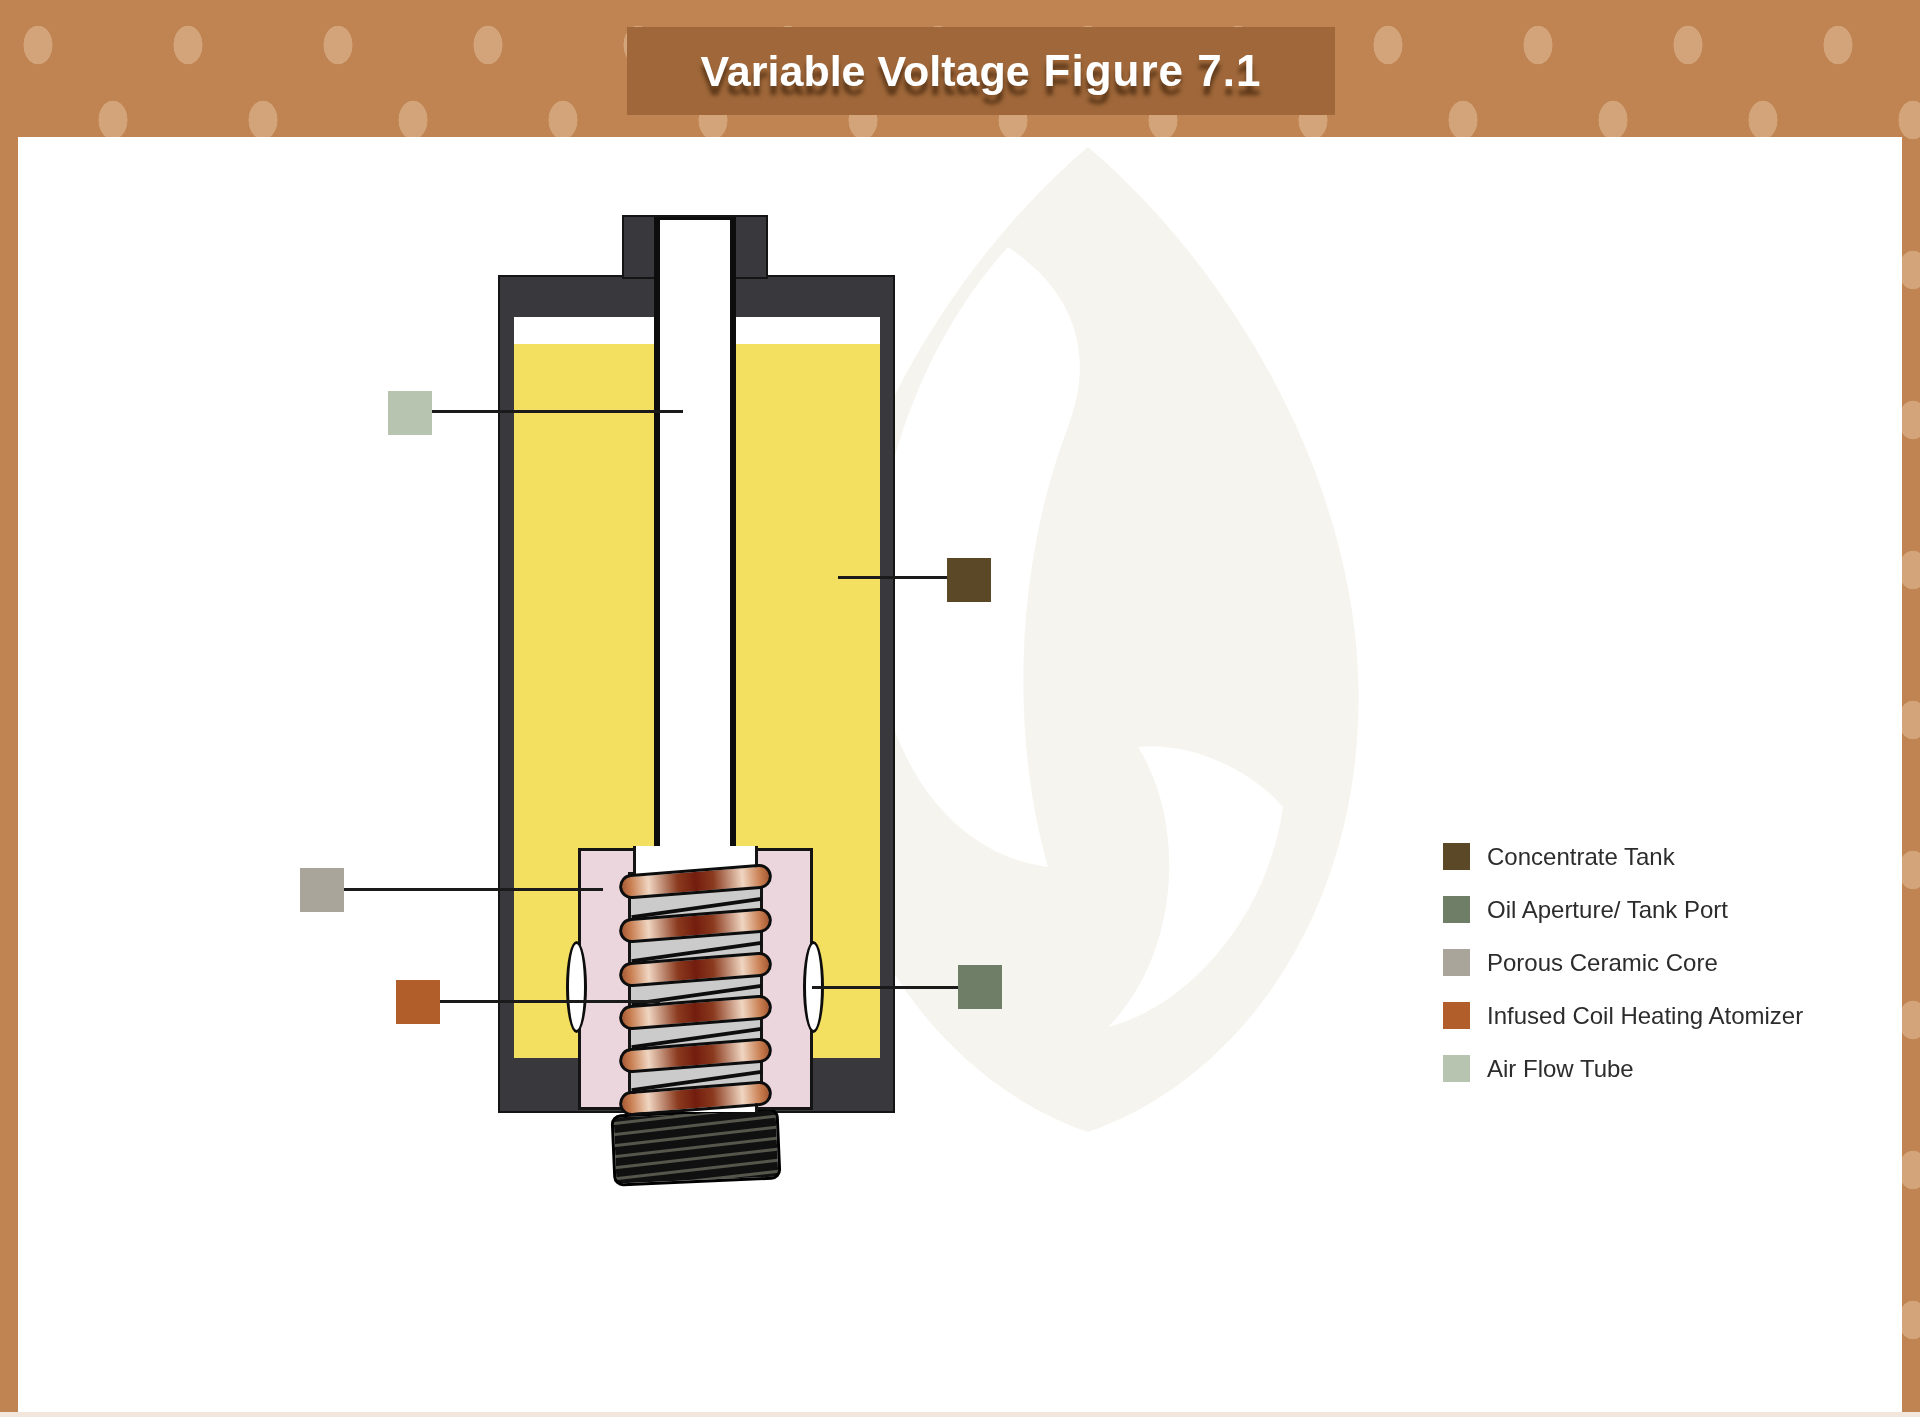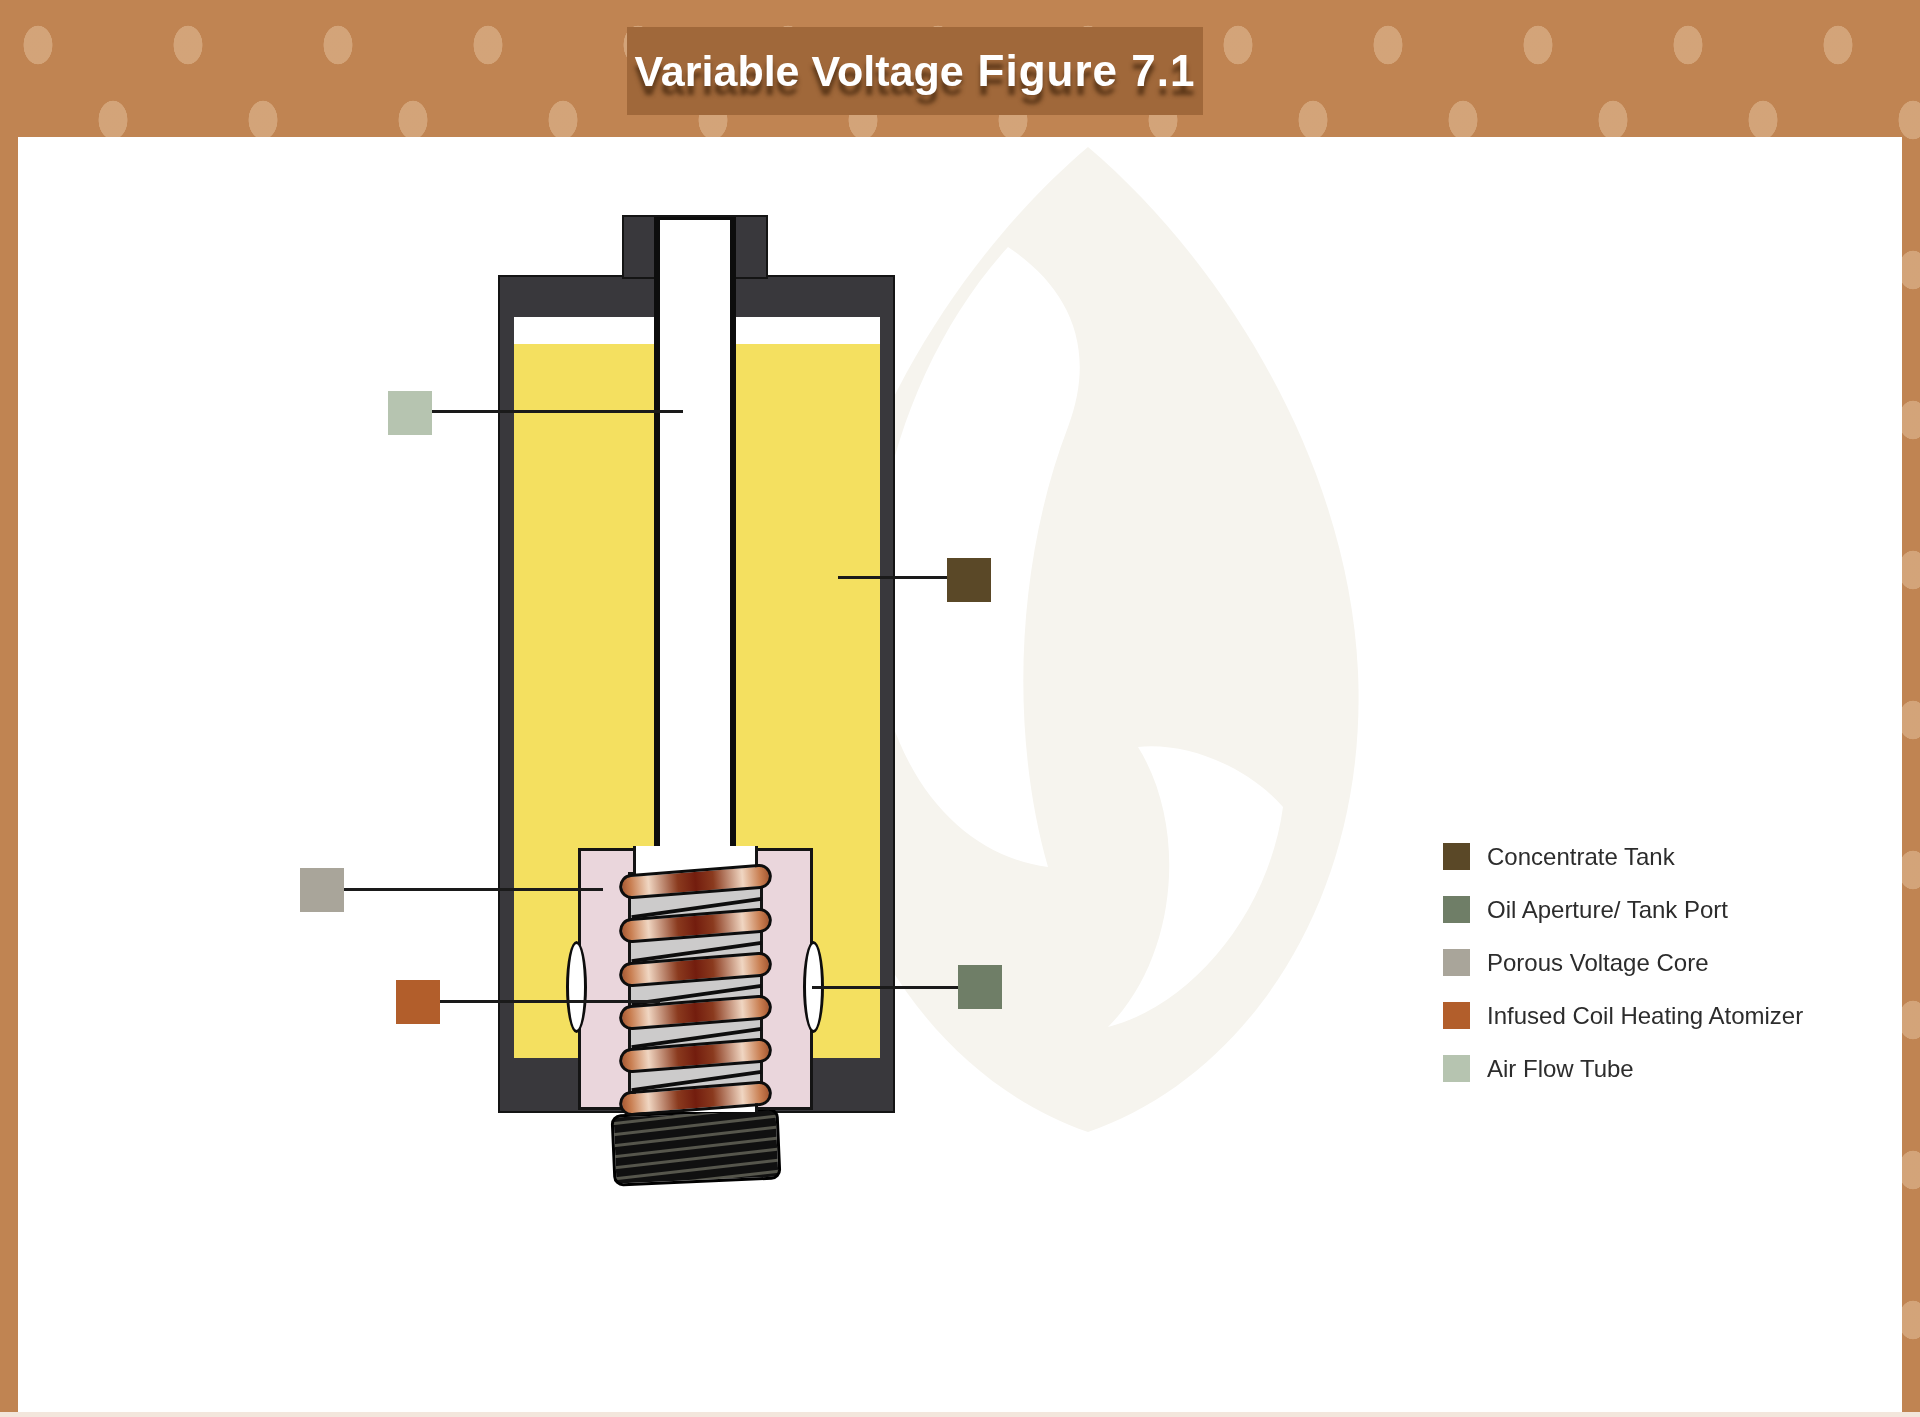--- a/index.html
+++ b/index.html
@@ -16,21 +16,21 @@
 
   .bottom-line { position:absolute; left:0; right:0; bottom:0; height:5px; background:#f3e6dc; }
 
   
   .card { position:absolute; left:18px; top:137px; width:1884px; height:1368px; background:#ffffff; overflow:hidden; }
 
   .watermark { position:absolute; left:690px; top:-10px; width:760px; height:1030px; opacity:1; }
 
   
   .banner {
-    position:absolute; left:627px; top:27px; width:576px; height:88px;
+    position:absolute; left:627px; top:27px; width:708px; height:88px;
     background:#a0683a; display:flex; align-items:center; justify-content:center;
     z-index:5;
   }
   .banner .t1 {
     color:#ffffff; font-size:43px; font-weight:700; letter-spacing:0px;
     text-shadow:0 9px 4px rgba(74,42,16,0.80);
   }
   .banner .t2 {
     color:#ffffff; font-size:44px; font-weight:800; margin-left:14px; letter-spacing:1px;
     text-shadow:0 9px 4px rgba(74,42,16,0.80);
@@ -105,21 +105,21 @@
       <div class="legend-row">
         <div class="legend-swatch" style="background-color: rgb(90, 72, 39);"></div>
         <div class="legend-label">Concentrate Tank</div>
       </div>
       <div class="legend-row">
         <div class="legend-swatch" style="background-color: rgb(111, 126, 103);"></div>
         <div class="legend-label">Oil Aperture/ Tank Port</div>
       </div>
       <div class="legend-row">
         <div class="legend-swatch" style="background-color: rgb(169, 165, 154);"></div>
-        <div class="legend-label">Porous Voltage Core</div>
+        <div class="legend-label">Porous Ceramic Core</div>
       </div>
       <div class="legend-row">
         <div class="legend-swatch" style="background-color: rgb(178, 94, 43);"></div>
         <div class="legend-label">Infused Coil Heating Atomizer</div>
       </div>
       <div class="legend-row">
         <div class="legend-swatch" style="background-color: rgb(182, 196, 176);"></div>
         <div class="legend-label">Air Flow Tube</div>
       </div>
     </div>

